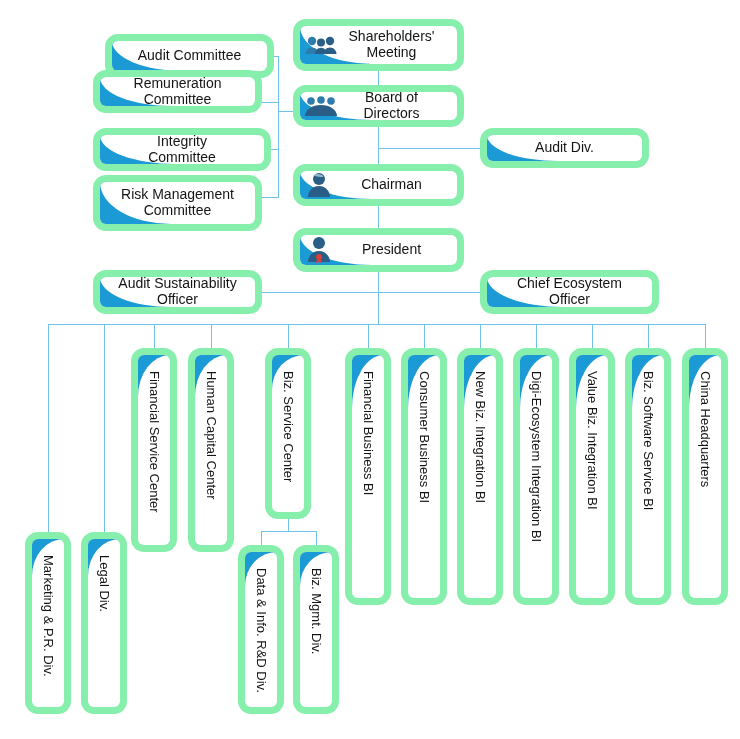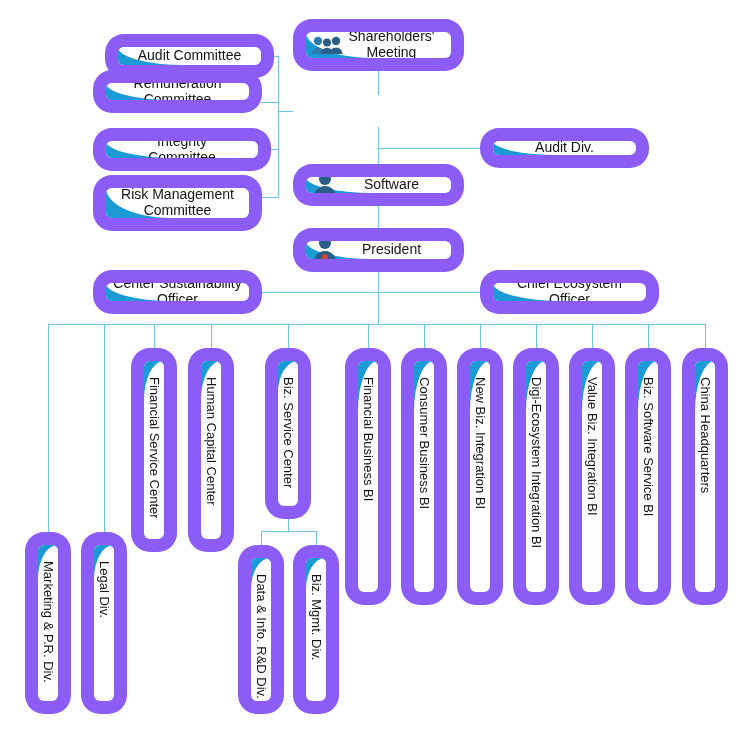--- a/index.html
+++ b/index.html
@@ -14,24 +14,24 @@
   }
 
   
   .line{position:absolute;background:#6FC3E8;}
   .line.h{height:1px;}
   .line.v{width:1px;}
 
   
   .node{
     position:absolute;
-    background:#8b5cf6;
-    border-radius:19px;
+    background:#86efac;
+    border-radius:13px;
     box-sizing:border-box;
-    padding:13px;
+    padding:7px;
   }
   .node .inner{
     position:relative;
     width:100%;
     height:100%;
     background:#ffffff;
     border-radius:6px;
     box-sizing:border-box;
     overflow:hidden;
     display:flex;
@@ -157,30 +157,43 @@
         <circle cx="17" cy="12.5" r="4" fill="#2B5E86"></circle>
         <path d="M11 24c0-3.5 2.7-6.3 6-6.3s6 2.8 6 6.3z" fill="#2B5E86"></path>
         <circle cx="26" cy="11" r="4.2" fill="#2B5E86"></circle>
         <path d="M19.5 24c0-3.7 2.9-6.6 6.5-6.6s6.5 2.9 6.5 6.6z" fill="#2B5E86"></path>
       </svg>
       <span class="label">Shareholders'
 Meeting</span>
     </div>
   </div>
 
+  <div class="node h-node with-icon" style="left:293px;top:85px;width:171px;height:42px;">
+    <div class="inner">
+      <span class="swoosh"></span>
+      <svg class="icon" viewBox="0 0 34 30">
+        <circle cx="7" cy="10" r="3.8" fill="#2E7BAE"></circle>
+        <circle cx="17" cy="9" r="3.8" fill="#2E7BAE"></circle>
+        <circle cx="27" cy="10" r="3.8" fill="#2E7BAE"></circle>
+        <path d="M1 25c0-6.2 7.2-11 16-11s16 4.8 16 11z" fill="#2B5E86"></path>
+      </svg>
+      <span class="label">Board of
+Directors</span>
+    </div>
+  </div>
 
   <div class="node h-node with-icon" style="left:293px;top:164px;width:171px;height:42px;">
     <div class="inner">
       <span class="swoosh"></span>
       <svg class="icon" viewBox="0 0 34 30">
         <circle cx="15" cy="9" r="6" fill="#2B5E86"></circle>
         <path d="M9.5 5.5c3.5-2.6 8-1.6 10.2 1.2-3.6.6-7.4.1-10.2-1.2z" fill="#8FB8CE"></path>
         <path d="M4 27c0-6.1 4.9-11 11-11s11 4.9 11 11z" fill="#2B5E86"></path>
       </svg>
-      <span class="label">Software</span>
+      <span class="label">Chairman</span>
     </div>
   </div>
 
   <div class="node h-node with-icon" style="left:293px;top:228px;width:171px;height:44px;">
     <div class="inner">
       <span class="swoosh"></span>
       <svg class="icon" viewBox="0 0 34 30">
         <circle cx="15" cy="8" r="6" fill="#2B5E86"></circle>
         <path d="M4 27c0-6.1 4.9-11 11-11s11 4.9 11 11z" fill="#2B5E86"></path>
         <circle cx="15" cy="22" r="3" fill="#D9403A"></circle>
@@ -224,21 +237,21 @@
     <div class="inner">
       <span class="swoosh"></span>
       <span class="label">Risk Management
 Committee</span>
     </div>
   </div>
 
   <div class="node h-node" style="left:93px;top:270px;width:169px;height:44px;">
     <div class="inner">
       <span class="swoosh"></span>
-      <span class="label">Center Sustainability
+      <span class="label">Audit Sustainability
 Officer</span>
     </div>
   </div>
 
   <div class="node h-node" style="left:480px;top:270px;width:179px;height:44px;">
     <div class="inner">
       <span class="swoosh"></span>
       <span class="label">Chief Ecosystem
 Officer</span>
     </div>

